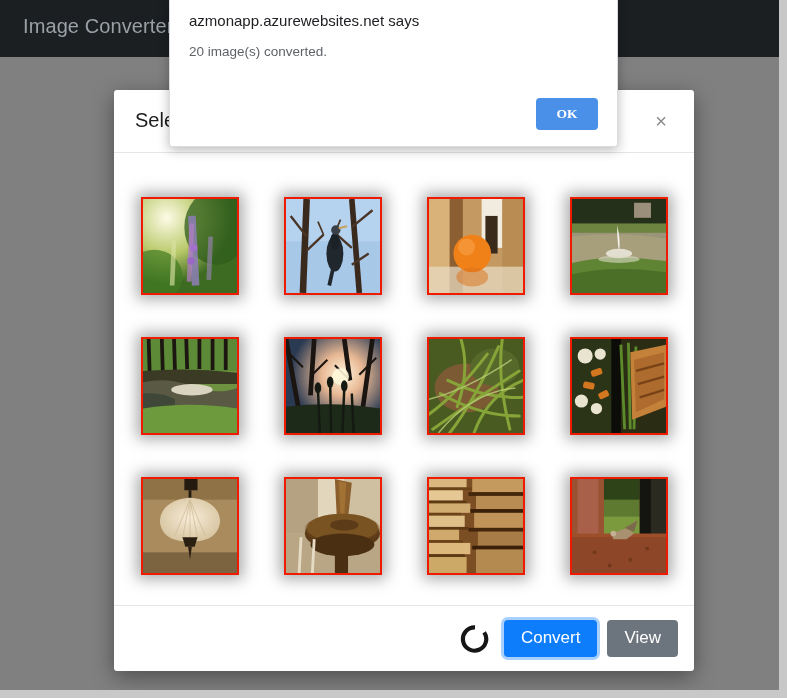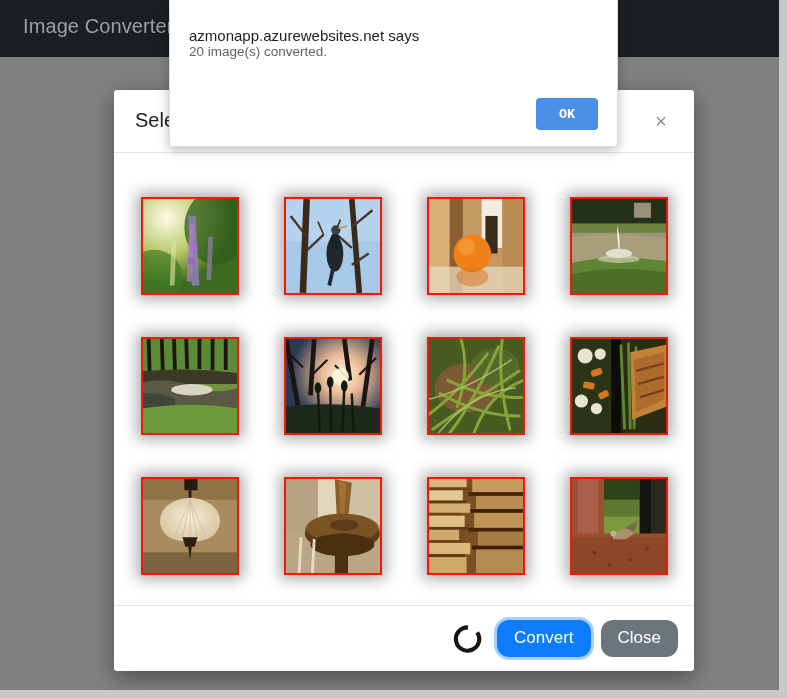--- a/index.html
+++ b/index.html
@@ -141,21 +141,21 @@
   #spinner {
     width: 30px;
     height: 30px;
     margin-right: 14px;
     display: block;
   }
   .btn {
     font-family: "Liberation Sans", sans-serif;
     font-size: 17px;
     border: none;
-    border-radius: 12px;
+    border-radius: 4px;
     padding: 9px 17px;
     cursor: pointer;
     color: #fff;
     line-height: 1.1;
   }
   #btn-convert {
     background: #0d7dfb;
     box-shadow: 0 0 0 3px rgba(60,150,255,.45);
     margin-right: 10px;
   }
@@ -178,21 +178,20 @@
     box-sizing: border-box;
     z-index: 50;
   }
   #alert-title {
     position: absolute;
     left: 19px;
     top: 13px;
     font-size: 15px;
     color: #202124;
     white-space: nowrap;
-    margin-top: 15px;
   }
   #alert-line1 {
     position: absolute;
     left: 19px;
     top: 45px;
     font-size: 13.5px;
     color: #5f6368;
     white-space: nowrap;
   }
   #alert-line2 {
@@ -209,21 +208,21 @@
     bottom: 16px;
     width: 62px;
     height: 32px;
     background: #4a90e8;
     color: #ffffff;
     border: none;
     border-radius: 4px;
     font-size: 13.5px;
     font-weight: bold;
     cursor: pointer;
-    font-family: Liberation Mono, monospace;
+    font-family: Liberation Serif, serif;
   }
 </style>
 </head>
 <body>
 
 <div id="viewport">
 
   <div id="navbar">
     <div id="navbar-brand">Image Converter</div>
   </div>
@@ -536,21 +535,21 @@
         </div>
 
       </div>
     </div>
 
     <div id="modal-footer">
       <svg id="spinner" viewBox="0 0 36 36">
         <path d="M18 4 A14 14 0 1 0 29 10" fill="none" stroke="#161616" stroke-width="5" stroke-linecap="butt"></path>
       </svg>
       <button class="btn" id="btn-convert">Convert</button>
-      <button class="btn" id="btn-close">Close</button>
+      <button class="btn" id="btn-close">View</button>
     </div>
 
   </div>
 
   <div id="alert">
     <div id="alert-title">azmonapp.azurewebsites.net says</div>
     <div id="alert-line1">20 image(s) converted.</div>
     <button id="alert-ok">OK</button>
   </div>
 

